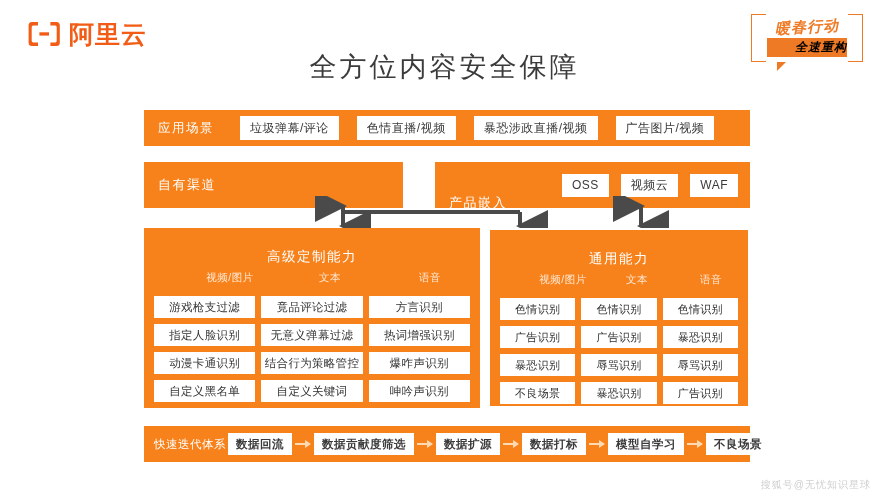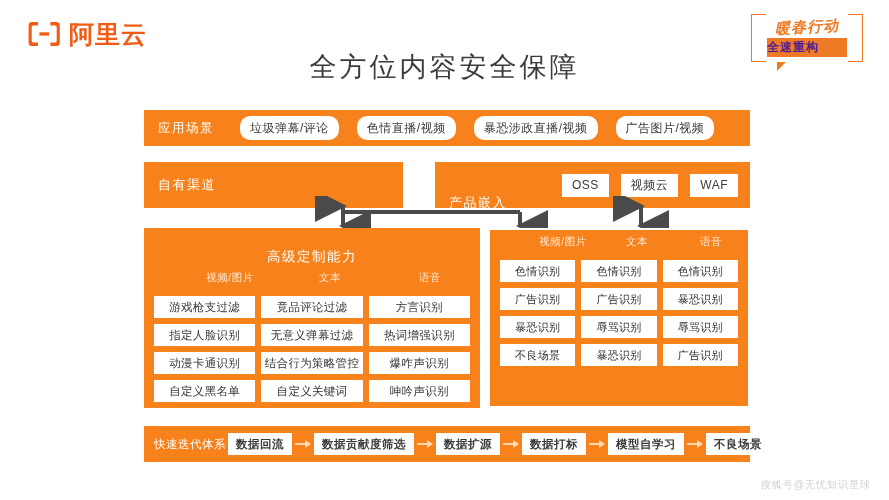--- a/index.html
+++ b/index.html
@@ -21,44 +21,44 @@
   
   .badge { position: absolute; right: 26px; top: 14px; width: 112px; height: 48px; }
   .badge-box { position: absolute; inset: 0; border: 1.6px solid #f07a24; }
   .badge-box::before, .badge-box::after {
     content: ""; position: absolute; background: #fff; }
   .badge-box::before { left: 14px; right: 14px; top: -3px; height: 6px; }
   .badge-box::after  { left: 14px; right: 14px; bottom: -3px; height: 6px; }
   .badge-l1 { position: absolute; left: 0; right: 0; top: 4px; text-align: center;
               font-size: 15px; font-weight: 700; color: #ef7a26; font-style: italic;
               letter-spacing: 1px; transform: rotate(-3deg); }
-  .badge-l2 { position: absolute; left: 16px; right: 16px; top: 24px; text-align: left;
-              font-size: 12px; font-weight: 700; color: #4c1d95; background: #ef7a26;
-              letter-spacing: 1px; padding: 1px 0; }
+  .badge-l2 { position: absolute; left: 16px; right: 16px; top: 24px; text-align: right;
+              font-size: 12px; font-weight: 700; color: #000000; background: #ef7a26;
+              letter-spacing: 1px; padding: 1px 0; font-style: italic; }
   .badge-tail { position: absolute; left: 26px; bottom: -9px; width: 0; height: 0;
                 border-left: 9px solid #f07a24; border-bottom: 9px solid transparent; }
 
   
   .title { position: absolute; left: 0; right: 0; top: 49px; text-align: center;
            font-size: 27px; color: #3b3b3b; letter-spacing: 3px;
            font-family: "DejaVu Serif", "Liberation Serif", serif; }
 
   
   .ob { position: absolute; background: #f7821b; }
   .sec-label { color: #ffffff; font-size: 12.5px; letter-spacing: 1.5px; white-space: nowrap; }
   .chip { background: #ffffff; color: #3a3a3a; font-size: 12px; display: flex;
           align-items: center; justify-content: center; white-space: nowrap;
           letter-spacing: .5px; }
 
   
   #row-scenarios { left: 144px; top: 110px; width: 606px; height: 36px;
                    display: flex; align-items: center; }
   #row-scenarios .sec-label { margin-left: 14px; width: 72px; }
   #row-scenarios .chips { display: flex; align-items: center; gap: 18px; margin-left: 10px; }
-  #row-scenarios .chip { height: 24px; padding: 0 10px; border-radius: 10px; }
+  #row-scenarios .chip { height: 24px; padding: 0 10px; }
 
   
   #panel-own { left: 144px; top: 162px; width: 259px; height: 46px; display: flex; align-items: center; }
   #panel-own .sec-label { margin-left: 14px; font-size: 13px; }
   #panel-embed { left: 435px; top: 162px; width: 315px; height: 46px;
                  display: flex; align-items: center; }
   #panel-embed .sec-label { margin-left: 14px; font-size: 13px; margin-top: 36px; }
   #panel-embed .chips { display: flex; align-items: center; gap: 12px; margin-left: auto; margin-right: 12px; }
   #panel-embed .chip { height: 23px; min-width: 44px; padding: 0 10px; }
 
@@ -185,20 +185,21 @@
       <div class="cap-col">
         <div class="cell">方言识别</div>
         <div class="cell">热词增强识别</div>
         <div class="cell">爆咋声识别</div>
         <div class="cell">呻吟声识别</div>
       </div>
     </div>
   </div>
 
   <div class="cap" id="cap-general">
+    <div class="cap-title">通用能力</div>
     <div class="cap-heads">
       <div class="cap-head">视频/图片</div>
       <div class="cap-head">文本</div>
       <div class="cap-head">语音</div>
     </div>
     <div class="cap-grid">
       <div class="cap-col">
         <div class="cell">色情识别</div>
         <div class="cell">广告识别</div>
         <div class="cell">暴恐识别</div>

